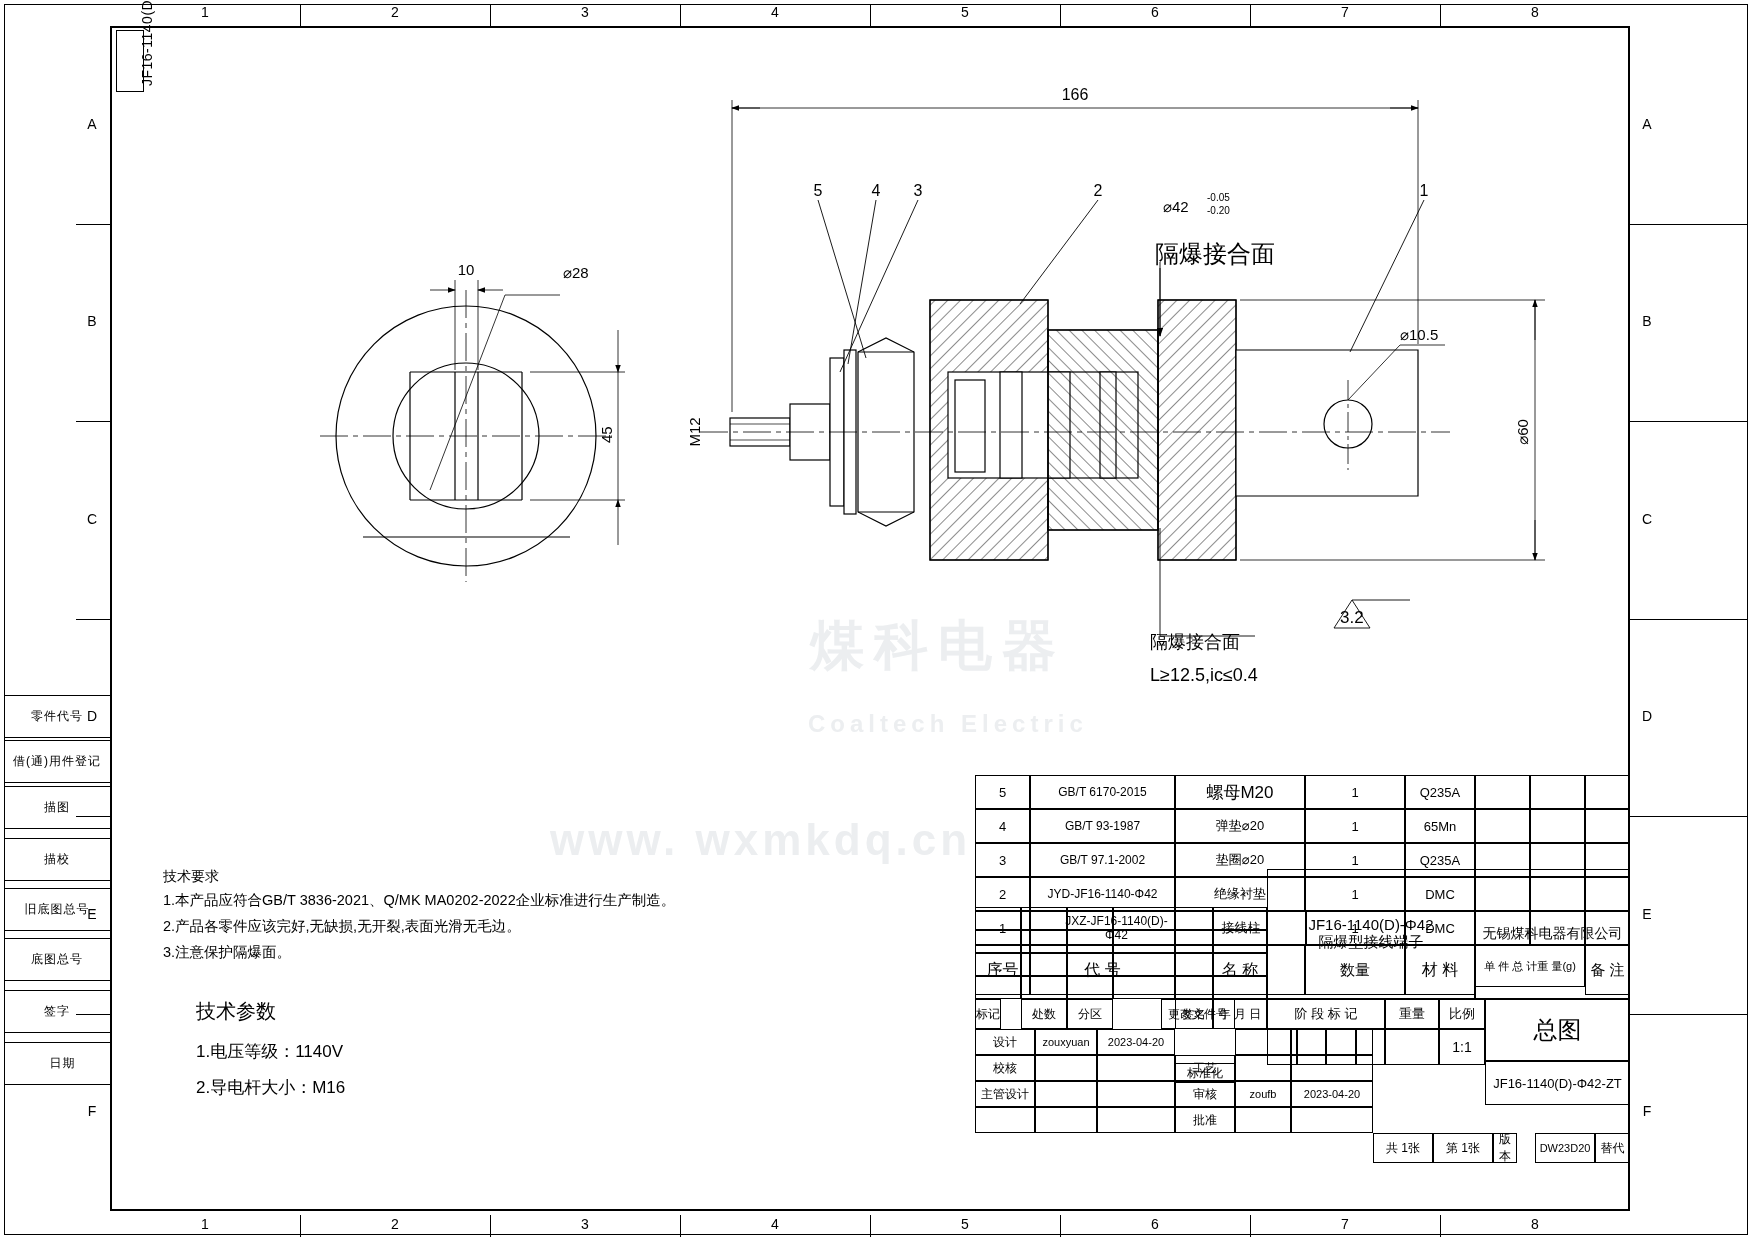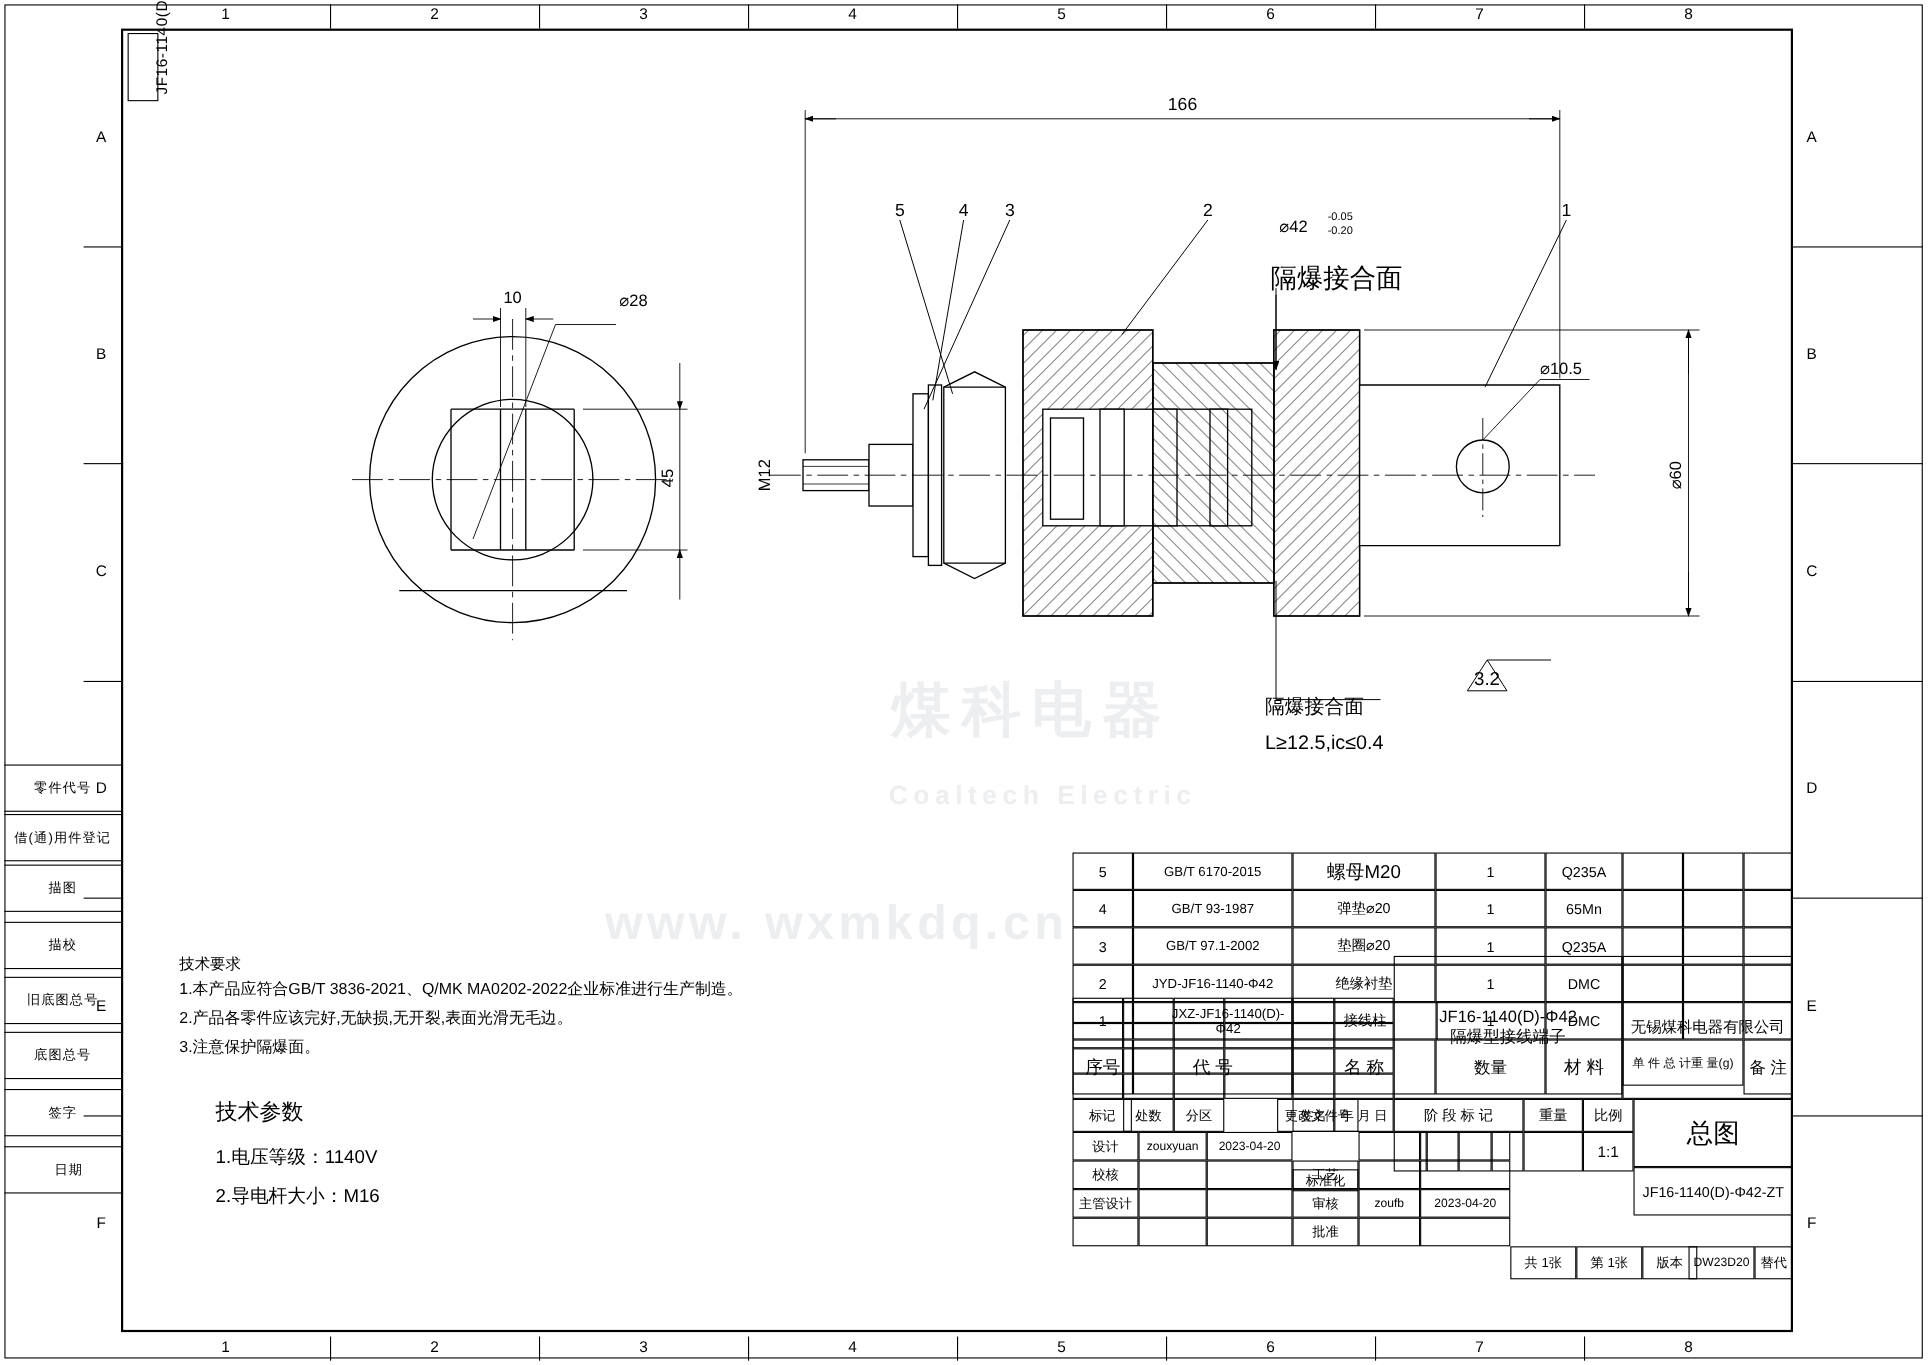--- a/index.html
+++ b/index.html
@@ -463,21 +463,21 @@
       <div class="tb" style="left: 1113px; top: 976px; width: 62px; height: 23px;"></div>
       <div class="tb" style="left: 1175px; top: 976px; width: 38px; height: 23px;"></div>
       <div class="tb" style="left: 1213px; top: 976px; width: 54px; height: 23px;"></div>
       <div class="tb" style="left: 1267px; top: 869px; width: 208px; height: 130px; flex-direction: column; font-size: 15px;">
         <div>JF16-1140(D)-Φ42</div>
         <div>隔爆型接线端子</div>
       </div>
       <div class="tb" style="left: 1475px; top: 869px; width: 155px; height: 130px; font-size: 14px;">
         <span>无锡煤科电器有限公司</span>
       </div>
-      <div class="tb" style="left: 975px; top: 999px; width: 54px; height: 30px; font-size: 12px;">
+      <div class="tb" style="left: 975px; top: 999px; width: 26px; height: 30px; font-size: 12px;">
         <span>标记</span>
       </div>
       <div class="tb" style="left: 1021px; top: 999px; width: 46px; height: 30px; font-size: 12px;">
         <span>处数</span>
       </div>
       <div class="tb" style="left: 1067px; top: 999px; width: 46px; height: 30px; font-size: 12px;">
         <span>分区</span>
       </div>
       <div class="tb" style="left: 1113px; top: 999px; width: 74px; height: 30px; font-size: 12px; margin-left: 48px;">
         <span>更改文件号</span>
@@ -582,21 +582,21 @@
       </div>
       <div class="tb" style="left: 1485px; top: 1061px; width: 145px; height: 44px; font-size: 13px;">
         <span>JF16-1140(D)-Φ42-ZT</span>
       </div>
       <div class="tb" style="left: 1373px; top: 1133px; width: 60px; height: 30px; font-size: 12px;">
         <span>共 1张</span>
       </div>
       <div class="tb" style="left: 1433px; top: 1133px; width: 60px; height: 30px; font-size: 12px;">
         <span>第 1张</span>
       </div>
-      <div class="tb" style="left: 1493px; top: 1133px; width: 50px; height: 30px; font-size: 12px;">
+      <div class="tb" style="left: 1493px; top: 1133px; width: 24px; height: 30px; font-size: 12px;">
         <span>版本</span>
       </div>
       <div class="tb" style="left: 1535px; top: 1133px; width: 60px; height: 30px; font-size: 11px;">
         <span>DW23D20</span>
       </div>
       <div class="tb" style="left: 1595px; top: 1133px; width: 35px; height: 30px; font-size: 12px;">
         <span>替代</span>
       </div>
     </div>
 

